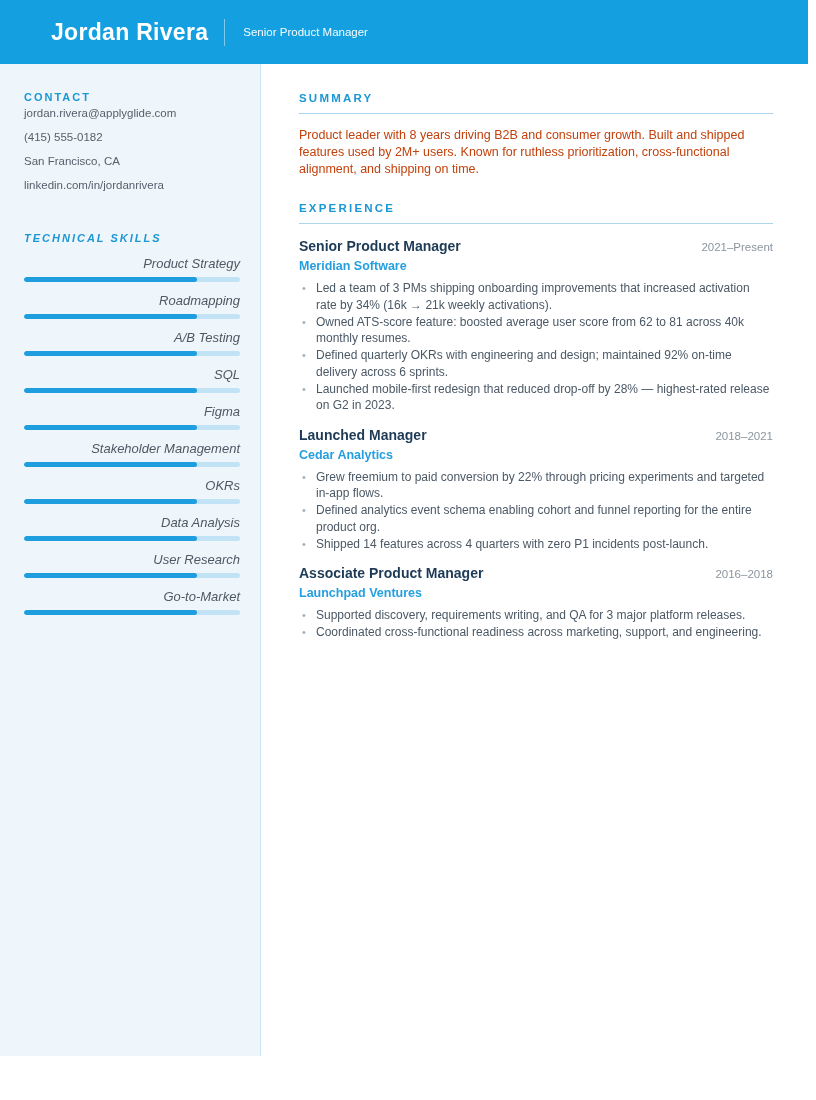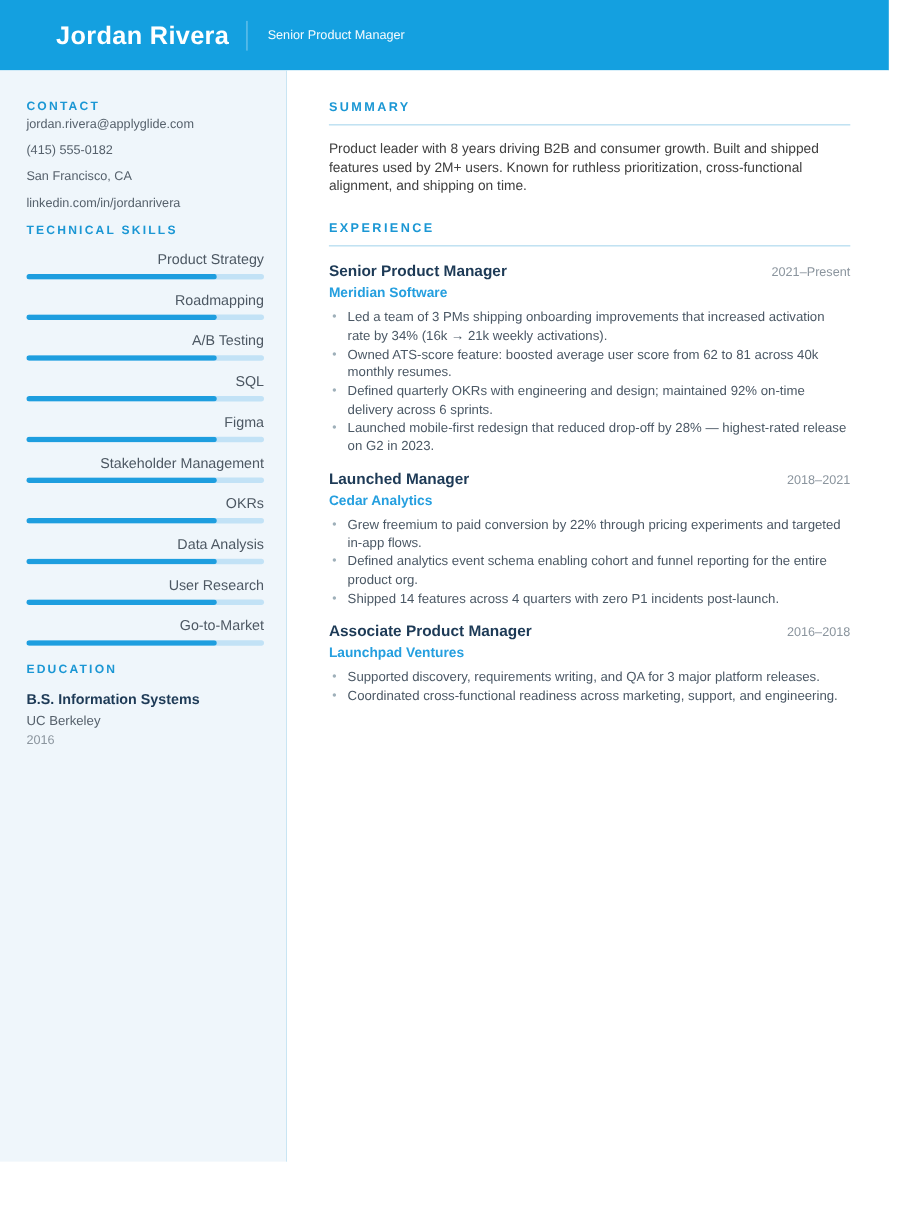--- a/index.html
+++ b/index.html
@@ -34,41 +34,41 @@
     padding: 27px 20px 0 24px; flex-shrink: 0;
   }
   .main { flex: 1; padding: 28px 35px 0 38px; background: #ffffff; }
 
   
   .side-h {
     color: #1b97d4; font-size: 11px; font-weight: bold; letter-spacing: 2px;
   }
   .contact-list { margin-top: 2px; }
   .contact-item { font-size: 11.5px; color: #56616c; margin-bottom: 7.5px; line-height: 11.5px; padding: 3px 0 2px;}
-  .skills { margin-top: 10px; }
+  .skills { margin-top: 38px; font-style: italic; }
   .skill-list { margin-top: 12px; }
   .skill { margin-bottom: 11px; }
   .skill .lbl { font-size: 13px; color: #4d5863; text-align: right; }
   .bar-track {
     margin-top: 6px; height: 5px; width: 216px;
     background: #c2e2f6; border-radius: 3px; overflow: hidden;
   }
   .bar-fill { height: 100%; background: #1e9edf; border-radius: 3px; }
   .education { margin-top: 16px; }
   .edu-degree { margin-top: 13px; font-size: 13px; font-weight: bold; color: #1d3a56; }
   .edu-school { margin-top: 5px; font-size: 12px; color: #56616c; }
   .edu-year { margin-top: 5px; font-size: 11.5px; color: #8b959e; }
 
   
   .sec-h {
     color: #1b97d4; font-size: 11.5px; font-weight: bold; letter-spacing: 2.2px;
     padding-bottom: 9px; border-bottom: 1px solid #a9d6ed;
   }
   .summary p {
-    margin-top: 13px; font-size: 12.5px; line-height: 17px; color: #404040;
+    margin-top: 13px; font-size: 12.5px; line-height: 17px; color: #c2410c;
   }
   .experience { margin-top: 24px; }
   .jobs { margin-top: 14px; }
   .job { margin-bottom: 13px; }
   .job-row { display: flex; align-items: baseline; justify-content: space-between; }
   .job-title { font-size: 14px; font-weight: bold; color: #1d3a56; }
   .job-dates { font-size: 11.5px; color: #8b959e; }
   .job-company { margin-top: 5px; font-size: 12.5px; font-weight: bold; color: #259fdf; }
   .job ul { margin-top: 7px; list-style: none; }
   .job li {
@@ -163,26 +163,20 @@
             </div>
             <div class="skill">
               <div class="lbl">Go-to-Market</div>
               <div class="bar-track">
                 <div class="bar-fill" style="width: 80%;"></div>
               </div>
             </div>
           </div>
       </section>
 
-      <section class="education">
-        <div class="side-h">EDUCATION</div>
-        <div class="edu-degree">B.S. Information Systems</div>
-        <div class="edu-school">UC Berkeley</div>
-        <div class="edu-year">2016</div>
-      </section>
     </aside>
 
     <main class="main">
       <section class="summary">
         <h2 class="sec-h">SUMMARY</h2>
         <p>Product leader with 8 years driving B2B and consumer growth. Built and shipped features used by 2M+ users. Known for ruthless prioritization, cross-functional alignment, and shipping on time.</p>
       </section>
 
       <section class="experience">
         <h2 class="sec-h">EXPERIENCE</h2>

